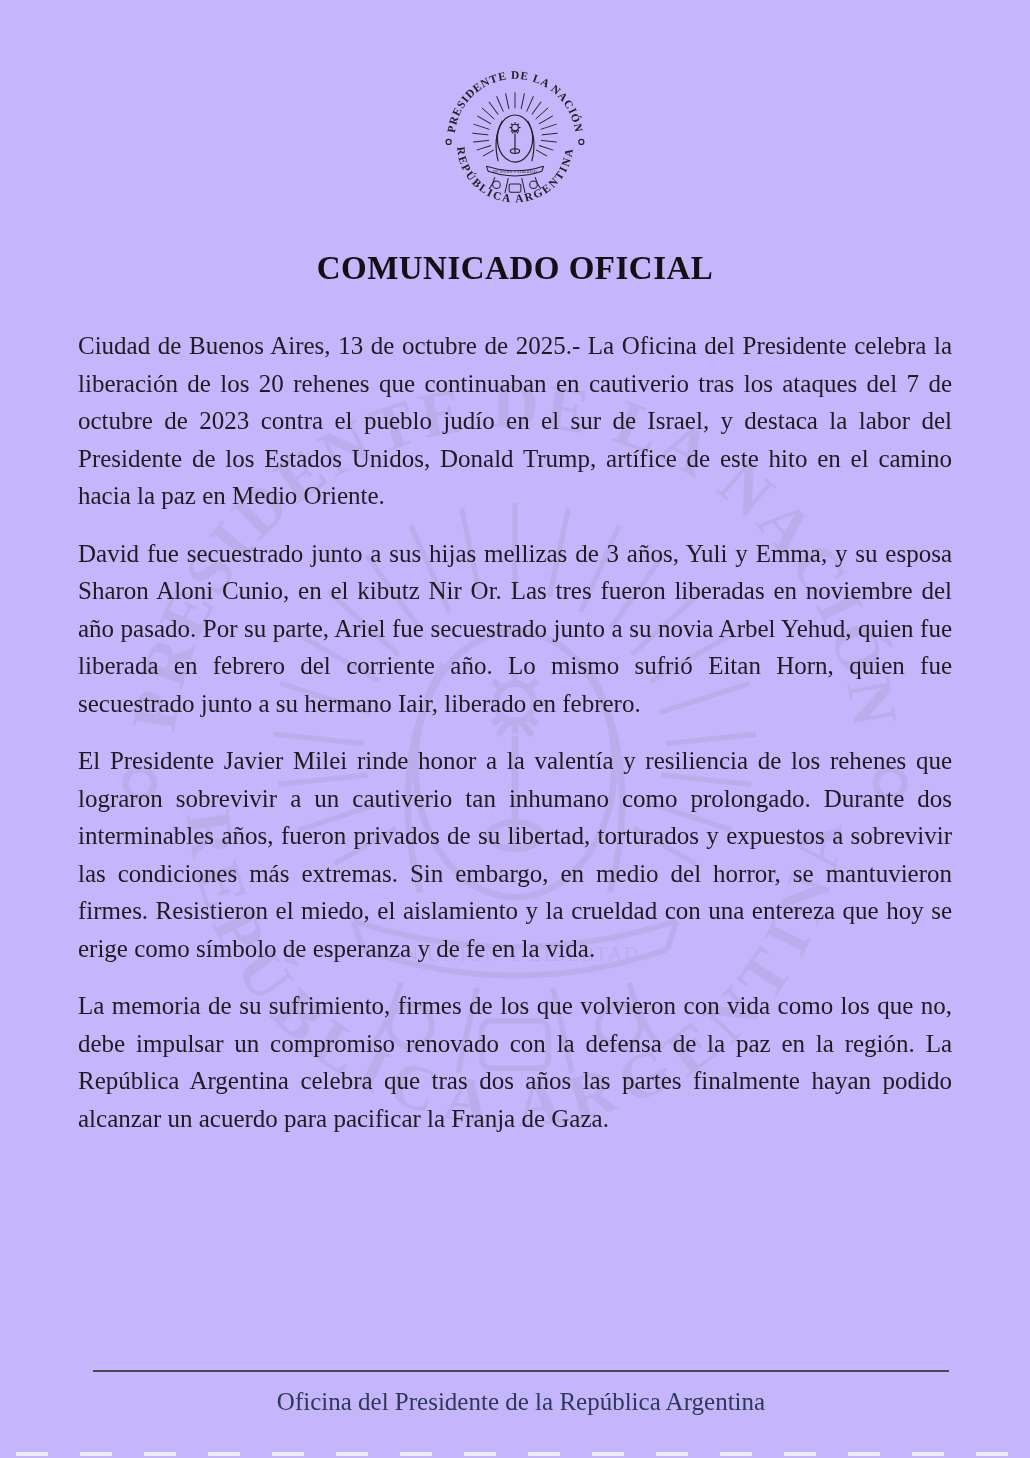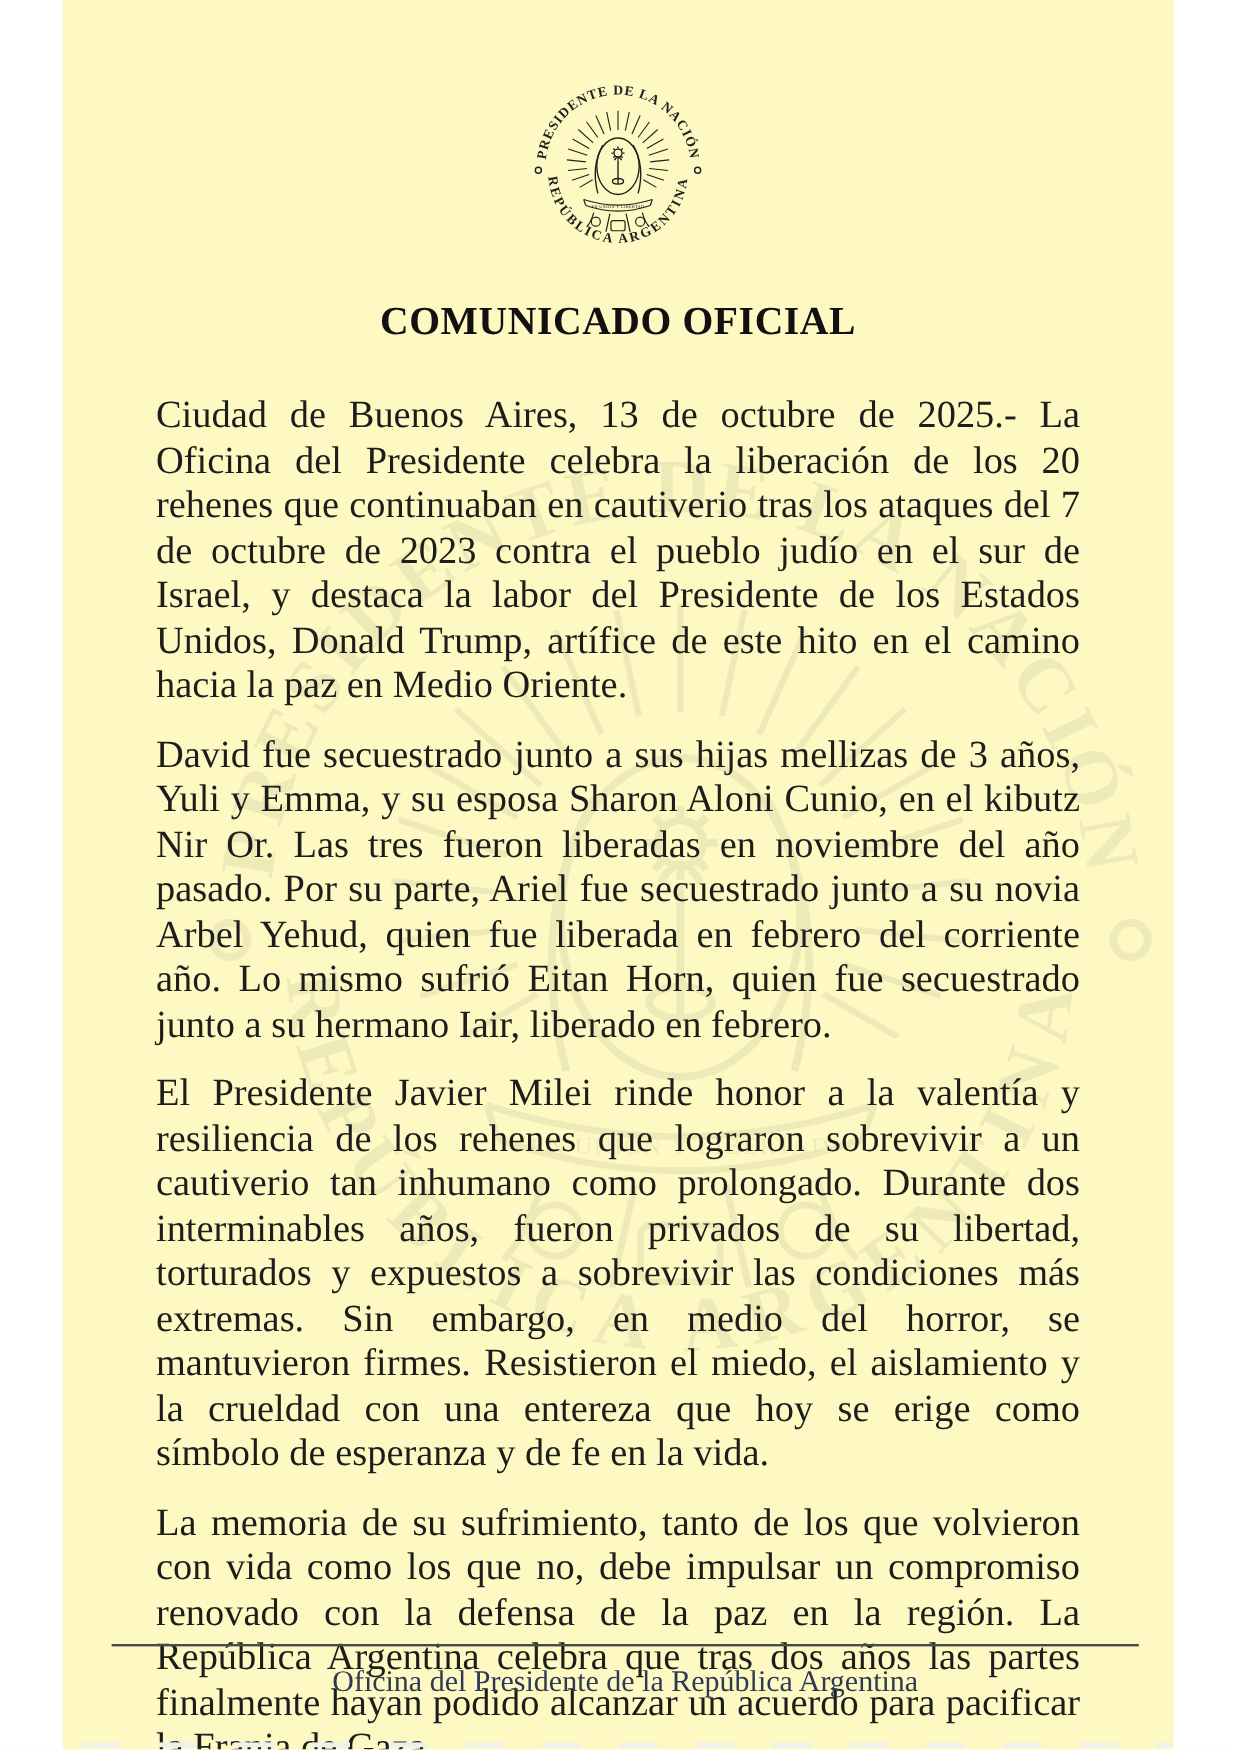--- a/index.html
+++ b/index.html
@@ -1,41 +1,41 @@
 <!DOCTYPE html>
 <html><head>
 <meta charset="utf-8">
 <style>
   html, body { margin:0; padding:0; background:#ffffff; }
   .page {
     position:relative;
-    width:926px; height:1458px;
+    width:1030px; height:1458px;
     margin:0 auto;
-    background:#fef9c3;
+    background:#c4b5fd;
     overflow:hidden;
     font-family:"Liberation Serif", serif;
   }
   
   .watermark {
     position:absolute; left:40px; top:275px;
     width:950px; height:950px;
     color:#6e6e64; opacity:0.10;
     z-index:0; pointer-events:none;
   }
   .content { position:relative; z-index:1; padding:52px 78px 0 78px; }
   .logo-row { display:flex; justify-content:center; }
   .logo-row svg { width:168px; height:168px; color:#21211f; }
   .doc-title {
     text-align:center;
     font-size:33px; font-weight:700; letter-spacing:0.5px;
     color:#111111;
     margin:30px 0 40px 0;
   }
   .body p {
-    font-size:32px; line-height:37.5px;
+    font-size:25px; line-height:37.5px;
     text-align:justify;
     color:#1d1d1b;
     margin:0 0 20px 0;
   }
   .footer { position:absolute; left:0; right:12px; bottom:42px; z-index:1;padding-left:24px; }
   .footer-line { width:856px; margin:0 auto; border-top:2px solid #4a4a4a; }
   .footer-text {
     text-align:center;
     font-size:25px; color:#2e3a55;
     margin-top:16px;
@@ -136,21 +136,21 @@
         <use href="#seal-sym"></use>
       </svg>
     </div>
 
     <h1 class="doc-title">COMUNICADO OFICIAL</h1>
 
     <div class="body">
       <p>Ciudad de Buenos Aires, 13 de octubre de 2025.- La Oficina del Presidente celebra la liberación de los 20 rehenes que continuaban en cautiverio tras los ataques del 7 de octubre de 2023 contra el pueblo judío en el sur de Israel, y destaca la labor del Presidente de los Estados Unidos, Donald Trump, artífice de este hito en el camino hacia la paz en Medio Oriente.</p>
       <p>David fue secuestrado junto a sus hijas mellizas de 3 años, Yuli y Emma, y su esposa Sharon Aloni Cunio, en el kibutz Nir Or. Las tres fueron liberadas en noviembre del año pasado. Por su parte, Ariel fue secuestrado junto a su novia Arbel Yehud, quien fue liberada en febrero del corriente año. Lo mismo sufrió Eitan Horn, quien fue secuestrado junto a su hermano Iair, liberado en febrero.</p>
       <p>El Presidente Javier Milei rinde honor a la valentía y resiliencia de los rehenes que lograron sobrevivir a un cautiverio tan inhumano como prolongado. Durante dos interminables años, fueron privados de su libertad, torturados y expuestos a sobrevivir las condiciones más extremas. Sin embargo, en medio del horror, se mantuvieron firmes. Resistieron el miedo, el aislamiento y la crueldad con una entereza que hoy se erige como símbolo de esperanza y de fe en la vida.</p>
-      <p>La memoria de su sufrimiento, tanto de los que volvieron con vida como los que no, debe impulsar un compromiso renovado con la defensa de la paz en la región. La República Argentina celebra que tras dos años las partes finalmente hayan podido alcanzar un acuerdo para pacificar la Franja de Gaza.</p>
+      <p>La memoria de su sufrimiento, firmes de los que volvieron con vida como los que no, debe impulsar un compromiso renovado con la defensa de la paz en la región. La República Argentina celebra que tras dos años las partes finalmente hayan podido alcanzar un acuerdo para pacificar la Franja de Gaza.</p>
     </div>
   </div>
 
   <div class="footer">
     <div class="footer-line"></div>
     <div class="footer-text">Oficina del Presidente de la República Argentina</div>
   </div>
 
   <div class="edge-dashes"></div>
 

